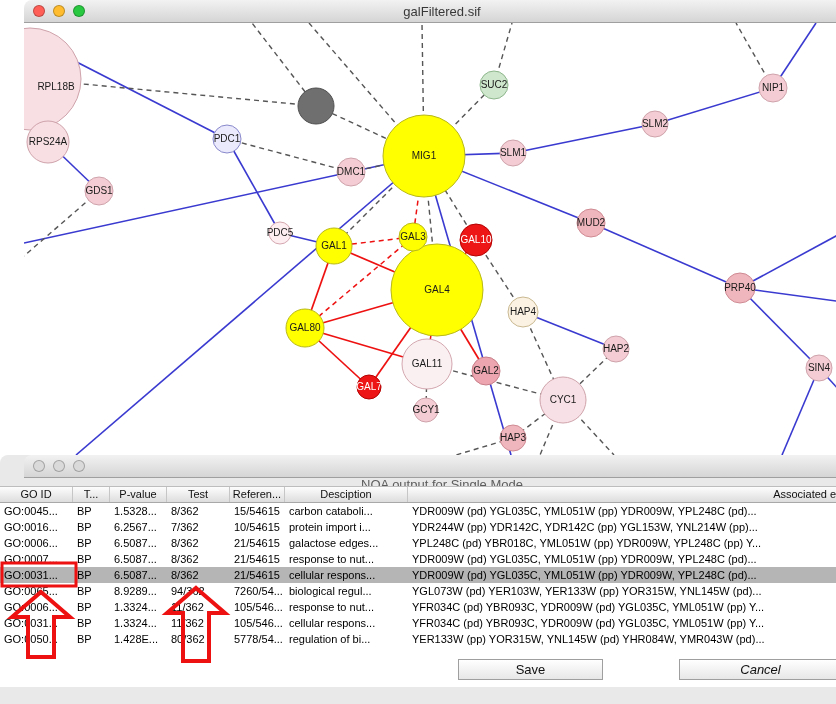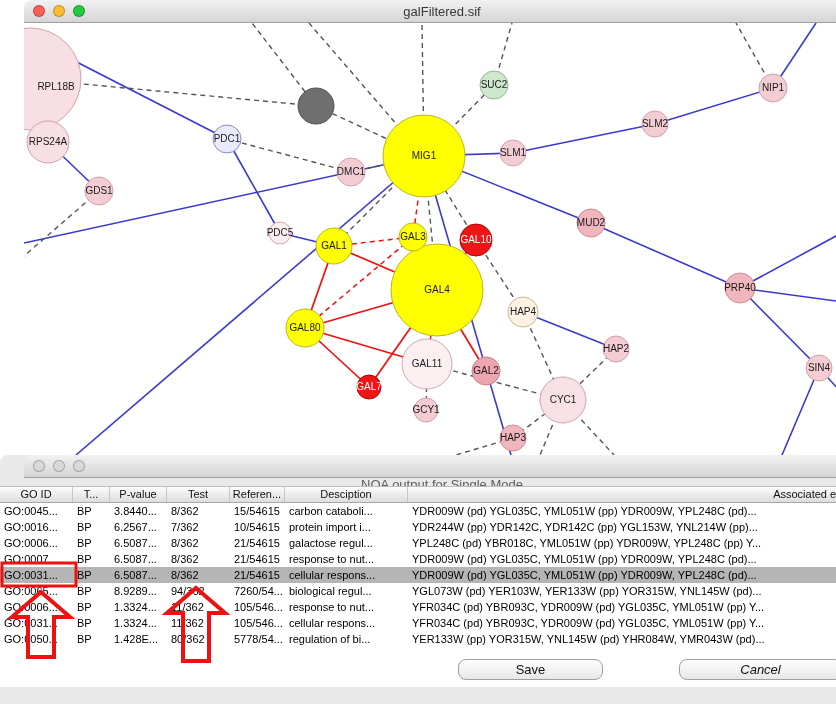--- a/index.html
+++ b/index.html
@@ -33,21 +33,21 @@
     border-right:1px solid #c6c6c6;overflow:hidden;white-space:nowrap;}
   .hcell:last-child{border-right:none;text-align:right;}
   .table-body{position:absolute;top:48px;left:0;right:0;height:184px;background:#ffffff;}
   .trow{display:grid;grid-template-columns:73px 37px 57px 63px 55px 123px 1fr;height:16px;}
   .trow.selected{background:#b5b5b5;}
   .tcell{font-size:11px;line-height:16px;color:#000;padding-left:4px;
     white-space:nowrap;overflow:hidden;}
   .btn{
     position:absolute;top:204px;height:21px;box-sizing:border-box;
     background:linear-gradient(#ffffff,#e7e7e7);
-    border:1px solid #9f9f9f;border-radius:8px;
+    border:1px solid #9f9f9f;border-radius:0;
     font-family:"Liberation Sans",sans-serif;font-size:13px;color:#111;
     display:flex;align-items:center;justify-content:center;padding:0;
   }
   .btn-save{left:458px;width:145px;}
   .btn-cancel{left:679px;width:163px;font-style:italic;}
   .overlay{position:absolute;top:0;left:0;pointer-events:none;z-index:10;}
 </style>
 </head>
 <body>
 
@@ -190,42 +190,42 @@
       <div class="hcell">P-value</div>
       <div class="hcell">Test</div>
       <div class="hcell">Referen...</div>
       <div class="hcell">Desciption</div>
       <div class="hcell">Associated edges</div>
     </div>
   <div class="table-body" id="table-body">
       <div class="trow">
         <div class="tcell">GO:0045...</div>
         <div class="tcell">BP</div>
-        <div class="tcell">3.8440...</div>
+        <div class="tcell">1.5328...</div>
         <div class="tcell">8/362</div>
         <div class="tcell">15/54615</div>
         <div class="tcell">carbon cataboli...</div>
         <div class="tcell">YDR009W (pd) YGL035C, YML051W (pp) YDR009W, YPL248C (pd)...</div>
       </div>
       <div class="trow">
         <div class="tcell">GO:0016...</div>
         <div class="tcell">BP</div>
         <div class="tcell">6.2567...</div>
         <div class="tcell">7/362</div>
         <div class="tcell">10/54615</div>
         <div class="tcell">protein import i...</div>
         <div class="tcell">YDR244W (pp) YDR142C, YDR142C (pp) YGL153W, YNL214W (pp)...</div>
       </div>
       <div class="trow">
         <div class="tcell">GO:0006...</div>
         <div class="tcell">BP</div>
         <div class="tcell">6.5087...</div>
         <div class="tcell">8/362</div>
         <div class="tcell">21/54615</div>
-        <div class="tcell">galactose regul...</div>
+        <div class="tcell">galactose edges...</div>
         <div class="tcell">YPL248C (pd) YBR018C, YML051W (pp) YDR009W, YPL248C (pp) Y...</div>
       </div>
       <div class="trow">
         <div class="tcell">GO:0007...</div>
         <div class="tcell">BP</div>
         <div class="tcell">6.5087...</div>
         <div class="tcell">8/362</div>
         <div class="tcell">21/54615</div>
         <div class="tcell">response to nut...</div>
         <div class="tcell">YDR009W (pd) YGL035C, YML051W (pp) YDR009W, YPL248C (pd)...</div>

